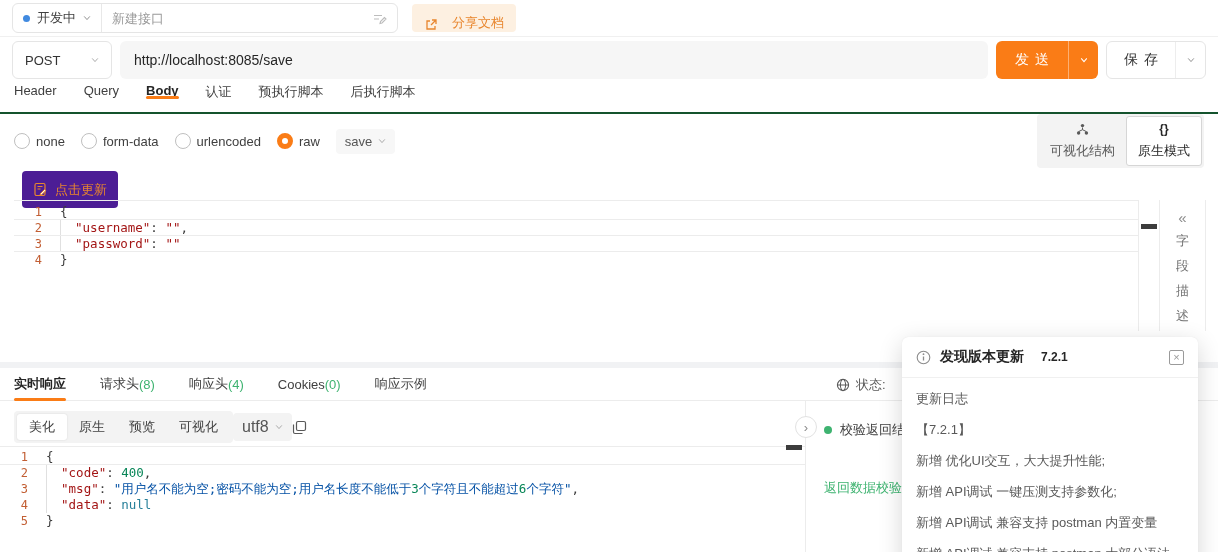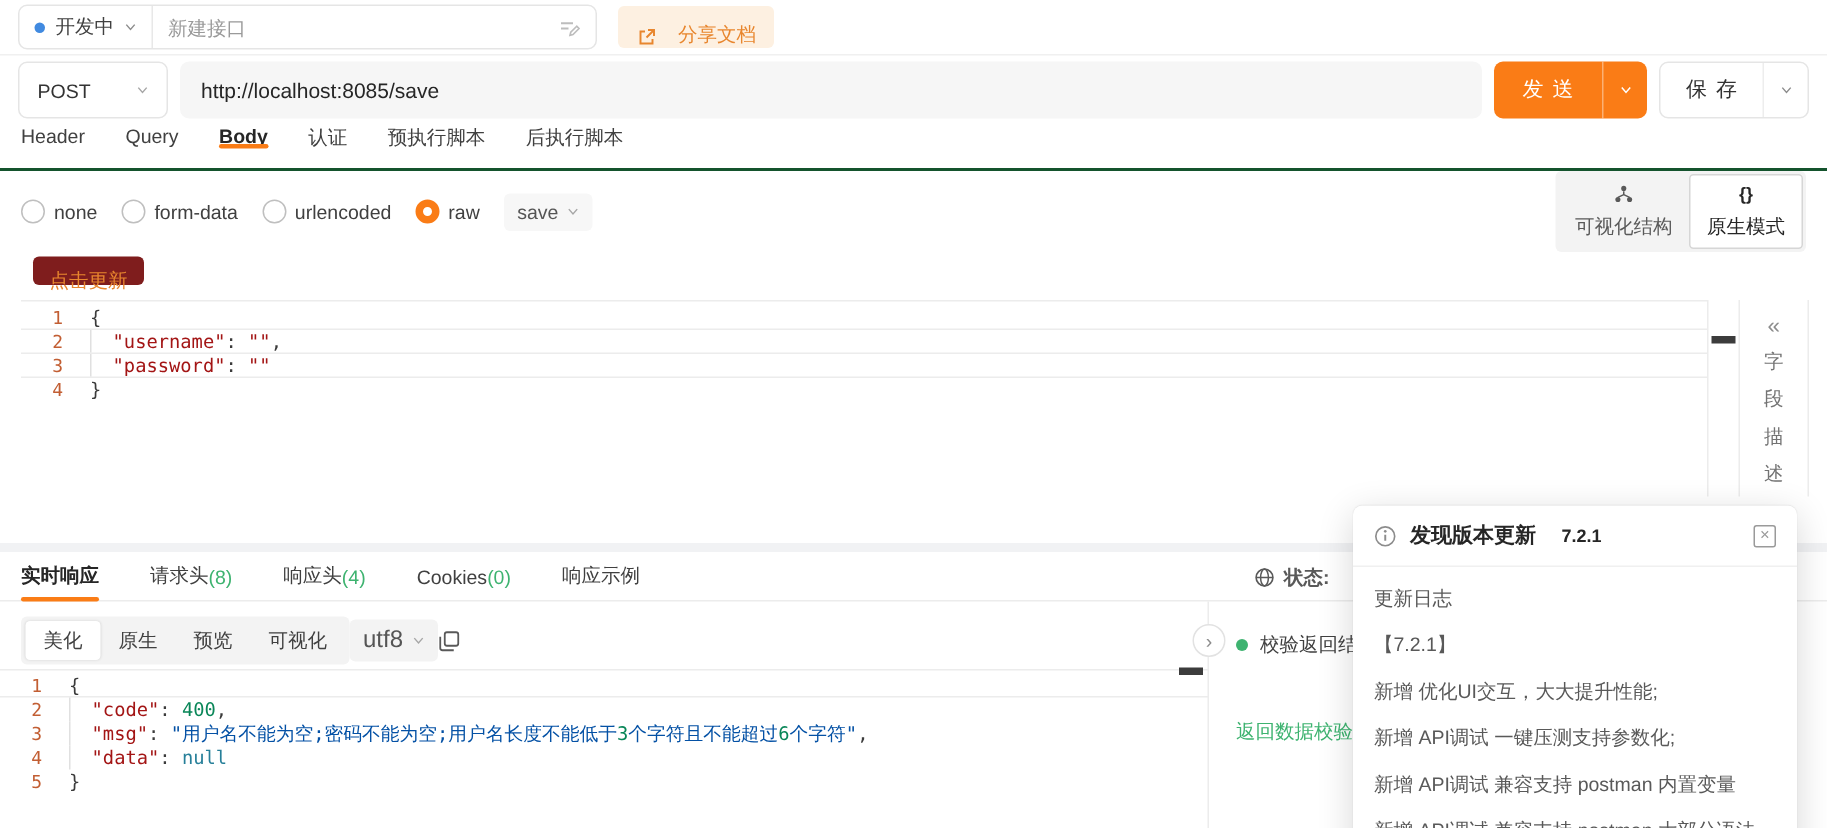--- a/index.html
+++ b/index.html
@@ -53,22 +53,22 @@
   .radio.checked { border:5px solid #fa7c16; }
   .mini-select { display:flex; align-items:center; gap:6px; padding:5px 9px; border-radius:4px; background:#f7f7f7;
                  color:#555; cursor:pointer; }
   .spacer { flex:1; }
   .mode-seg { display:flex; align-items:center; background:#f3f3f3; border-radius:4px; padding:2px; }
   .mode-item { display:flex; align-items:center; gap:6px; padding:5px 11px; font-size:13px; color:#595959; cursor:pointer;flex-direction:column; }
   .mode-item.active { background:#fff; border:1px solid #d6d6d6; border-radius:3px; color:#262626; }
   .brace-ic { font-weight:bold; font-size:12px; }
 
   
-  .update-btn { position:absolute; left:22px; top:171px; height:19px; display:flex; align-items:center; gap:7px;
-                padding:0 11px; background:#7f1d1d; color:#e8862e; font-size:13px; border:none; border-radius:4px; cursor:pointer;flex-direction:column; }
+  .update-btn { position:absolute; left:22px; top:171px; height:37px; display:flex; align-items:center; gap:7px;
+                padding:0 11px; background:#4c1d95; color:#e8862e; font-size:13px; border:none; border-radius:4px; cursor:pointer; }
   .editor { position:absolute; font-family:"DejaVu Sans Mono","Liberation Mono",monospace; font-size:12.5px; }
   .editor1 { left:14px; top:200px; width:1124px; border-top:1px solid #ececec; padding-top:3px; }
   .ed-row { display:flex; height:16px; line-height:16px; }
   .ed-row.rule { border-bottom:1px solid #ececec; }
   .ed-num { width:46px; flex:none; text-align:right; padding-right:18px; color:#c25e33; font-size:12px; }
   .ed-code { position:relative; flex:1; white-space:pre; }
   .ed-guide { position:absolute; left:0; top:0; bottom:0; border-left:1px solid #e0e0e0; }
   .tk-k { color:#a31515; } .tk-p { color:#3b3b3b; } .tk-s { color:#0451a5; }
   .tk-num { color:#098658; } .tk-kw { color:#267f99; }
   .scroll-strip { position:absolute; left:1138px; top:200px; width:22px; height:131px;
@@ -81,21 +81,21 @@
   .field-desc .vchar { line-height:25px; }
 
   
   .band { position:absolute; top:362px; left:0; right:0; height:6px; background:#f1f2f4; }
 
   
   .resp-tabs { position:absolute; top:368px; left:0; right:0; height:33px; border-bottom:1px solid #ececec;
                display:flex; gap:34px; padding:0 14px; align-items:stretch; font-size:13px; color:#404040; }
   .count { color:#3eb370; }
   .status-row { position:absolute; left:836px; top:376px; display:flex; align-items:center; gap:6px;
-                font-size:13px; color:#595959;font-weight:bold; }
+                font-size:13px; color:#595959; }
 
   
   .resp-left { position:absolute; top:401px; left:0; width:806px; bottom:0; border-right:1px solid #ececec; }
   .viewer-bar { position:absolute; top:10px; left:14px; display:flex; align-items:center; gap:0; }
   .seg { display:flex; background:#f3f3f3; border-radius:4px; padding:3px; font-size:13px; color:#404040; }
   .seg-item { padding:4px 12px; border-radius:3px; cursor:pointer; }
   .seg-item.active { background:#fff; box-shadow:0 0 2px rgba(0,0,0,.12); }
   .copy-btn { border:none; background:none; cursor:pointer; display:flex; color:#595959; }
   .editor2 { left:0; top:45px; width:806px; border-top:1px solid #ececec; padding-top:2px; }
   .thumb2 { right:3px; top:44px; width:16px; height:5px; }

